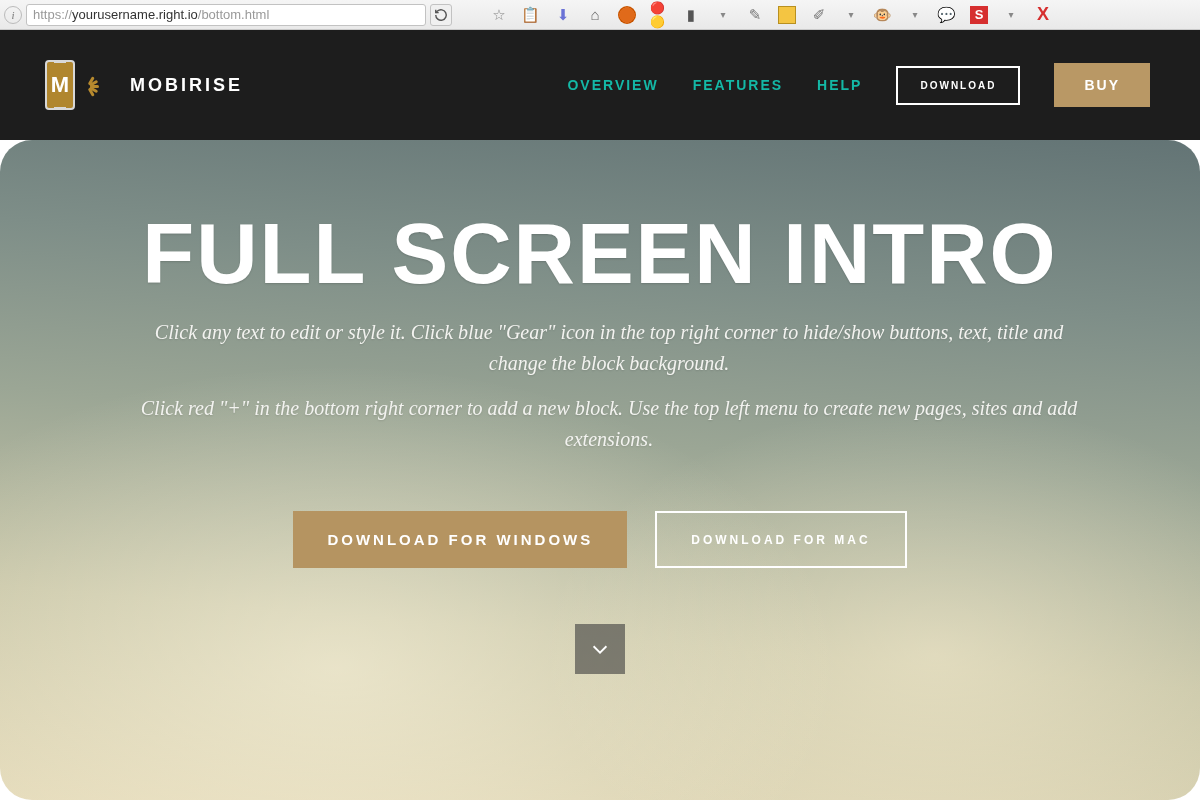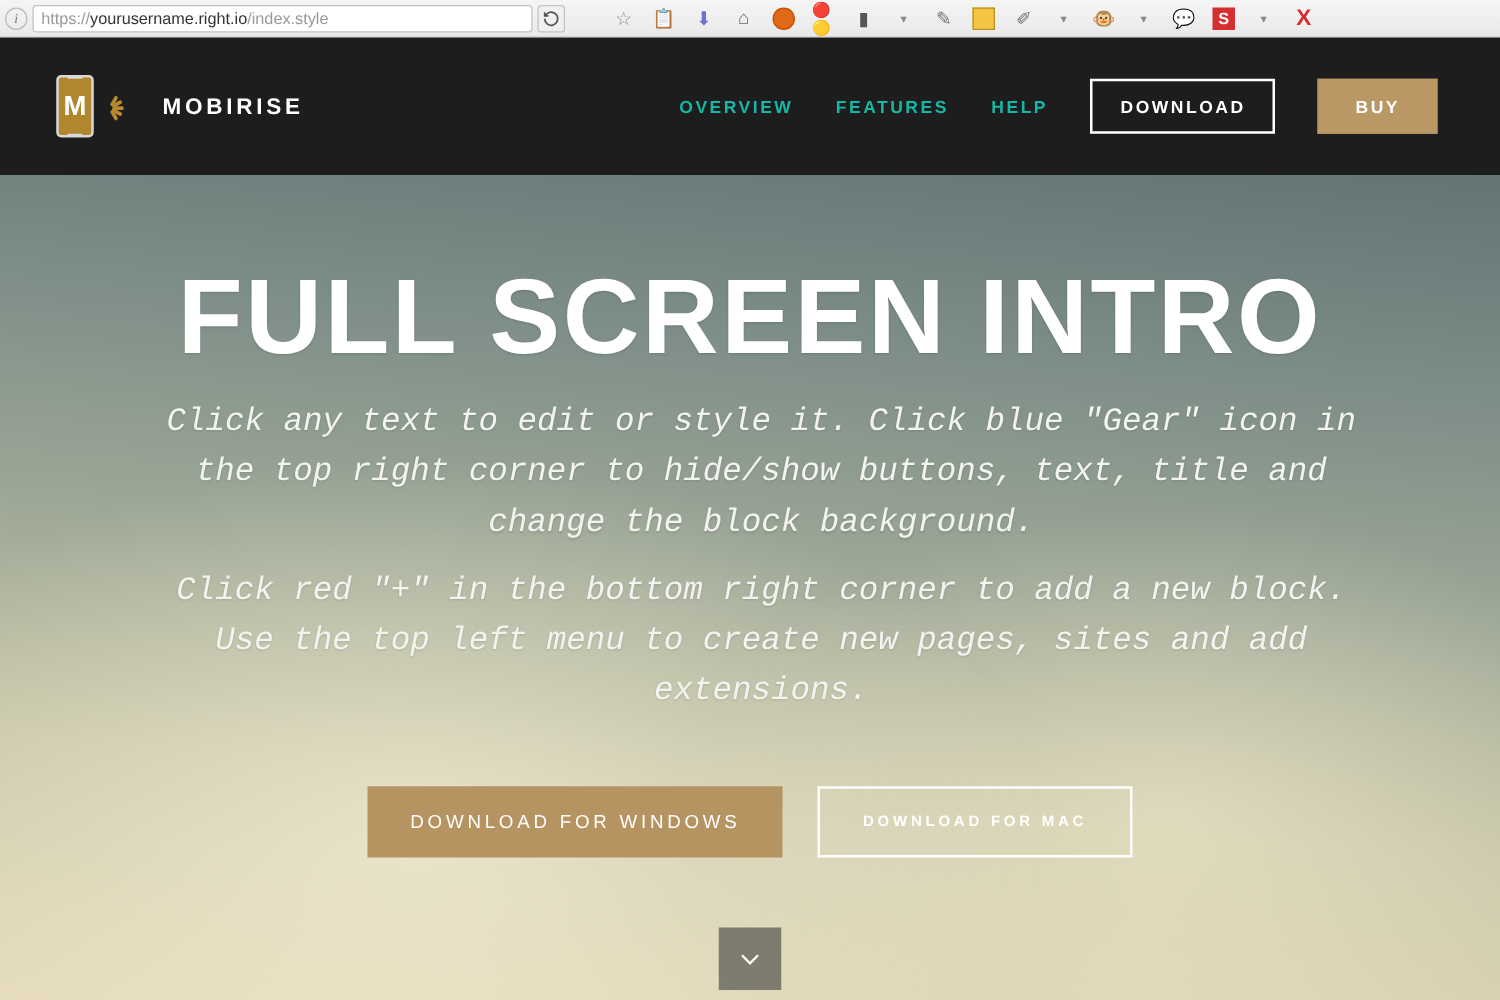--- a/index.html
+++ b/index.html
@@ -105,59 +105,60 @@
   .logo .rays span:nth-child(1){transform:rotate(-60deg);}
   .logo .rays span:nth-child(2){transform:rotate(-30deg);}
   .logo .rays span:nth-child(3){transform:rotate(0deg);}
   .logo .rays span:nth-child(4){transform:rotate(30deg);}
   .logo .rays span:nth-child(5){transform:rotate(60deg);}
   .brand-name{font-weight:800;letter-spacing:3px;font-size:18px;margin-left:32px;}
   .nav{display:flex;align-items:center;gap:34px;}
   .nav a{color:#14b8a6;text-decoration:none;font-weight:800;letter-spacing:2px;font-size:14px;}
   .btn-outline{
     border:2px solid #fff;padding:12px 22px;color:#fff;font-weight:800;
-    letter-spacing:2px;font-size:14px;cursor:pointer;background:transparent;
+    letter-spacing:2px;font-size:10px;cursor:pointer;background:transparent;
   }
   .btn-solid{
     background:#b99865;border:2px solid #b99865;padding:12px 28px;color:#fff;
     font-weight:800;letter-spacing:2px;font-size:14px;cursor:pointer;
   }
 
   
   .hero{
     height: calc(800px - 30px - 110px);
     position:relative;
     background:
       radial-gradient(ellipse 700px 420px at 28% 80%, rgba(255,248,225,0.55), rgba(255,248,225,0) 72%),
       radial-gradient(ellipse 560px 360px at 78% 78%, rgba(255,244,215,0.48), rgba(255,244,215,0) 70%),
       linear-gradient(185deg,#637475 0%, #7e8e88 24%, #9ba695 46%, #c7c5a7 72%, #e3d9b8 100%);
     color:#fff;
     text-align:center;
     display:flex;flex-direction:column;align-items:center;
     padding-top: 65px;
+    border-radius: 32px;
   }
   .hero h1{
     font-size:85px;font-weight:900;letter-spacing:2px;
     text-shadow:0 1px 2px rgba(0,0,0,0.15);
   }
   .hero p{
-    font-family: Liberation Mono, monospace;
+    font-family: Liberation Serif, serif;
     font-style: italic;
-    font-size:26px;line-height:1.55;
+    font-size:20px;line-height:1.55;
     max-width:960px;margin-top:14px;
     color:#f3f3f0;
     text-shadow:0 1px 2px rgba(0,0,0,0.12);
     margin-left:18px;
   }
   .hero-buttons{
     margin-top:56px;display:flex;gap:28px;
   }
   .hero-buttons .primary{
     background:#b59461;border:none;color:#fff;
-    padding:20px 34px;font-weight:400;letter-spacing:3px;font-size:15px;cursor:pointer;
+    padding:20px 34px;font-weight:700;letter-spacing:3px;font-size:15px;cursor:pointer;
   }
   .hero-buttons .secondary{
     background:transparent;border:2px solid #fff;color:#fff;
     padding:18px 34px;font-weight:800;letter-spacing:3px;font-size:12px;cursor:pointer;
   }
   .scroll-down{
     margin-top:56px;
     width:50px;height:50px;background:rgba(60,60,60,0.6);
     display:flex;align-items:center;justify-content:center;
     cursor:pointer;
@@ -165,21 +166,21 @@
   .scroll-down svg{width:22px;height:22px;stroke:#fff;stroke-width:2;fill:none;}
 </style>
 </head>
 <body>
 
 <div class="browser-bar">
   <div class="url-info">i</div>
   <div class="url-input">
     <span class="dim">https://</span>
       <span>yourusername.right.io</span>
-      <span class="dim">/index.style</span>
+      <span class="dim">/bottom.html</span>
   </div>
   <div class="refresh-btn">
     <svg width="14" height="14" viewBox="0 0 24 24" fill="none" stroke="#555" stroke-width="2.4">
         <path d="M3 12a9 9 0 1 0 3-6.7L3 8"></path>
         <path d="M3 3v5h5"></path>
       </svg>
   </div>
   <div class="toolbar-spacer"></div>
   <div class="toolbar-icons">
     <span class="tb-star">☆</span>

